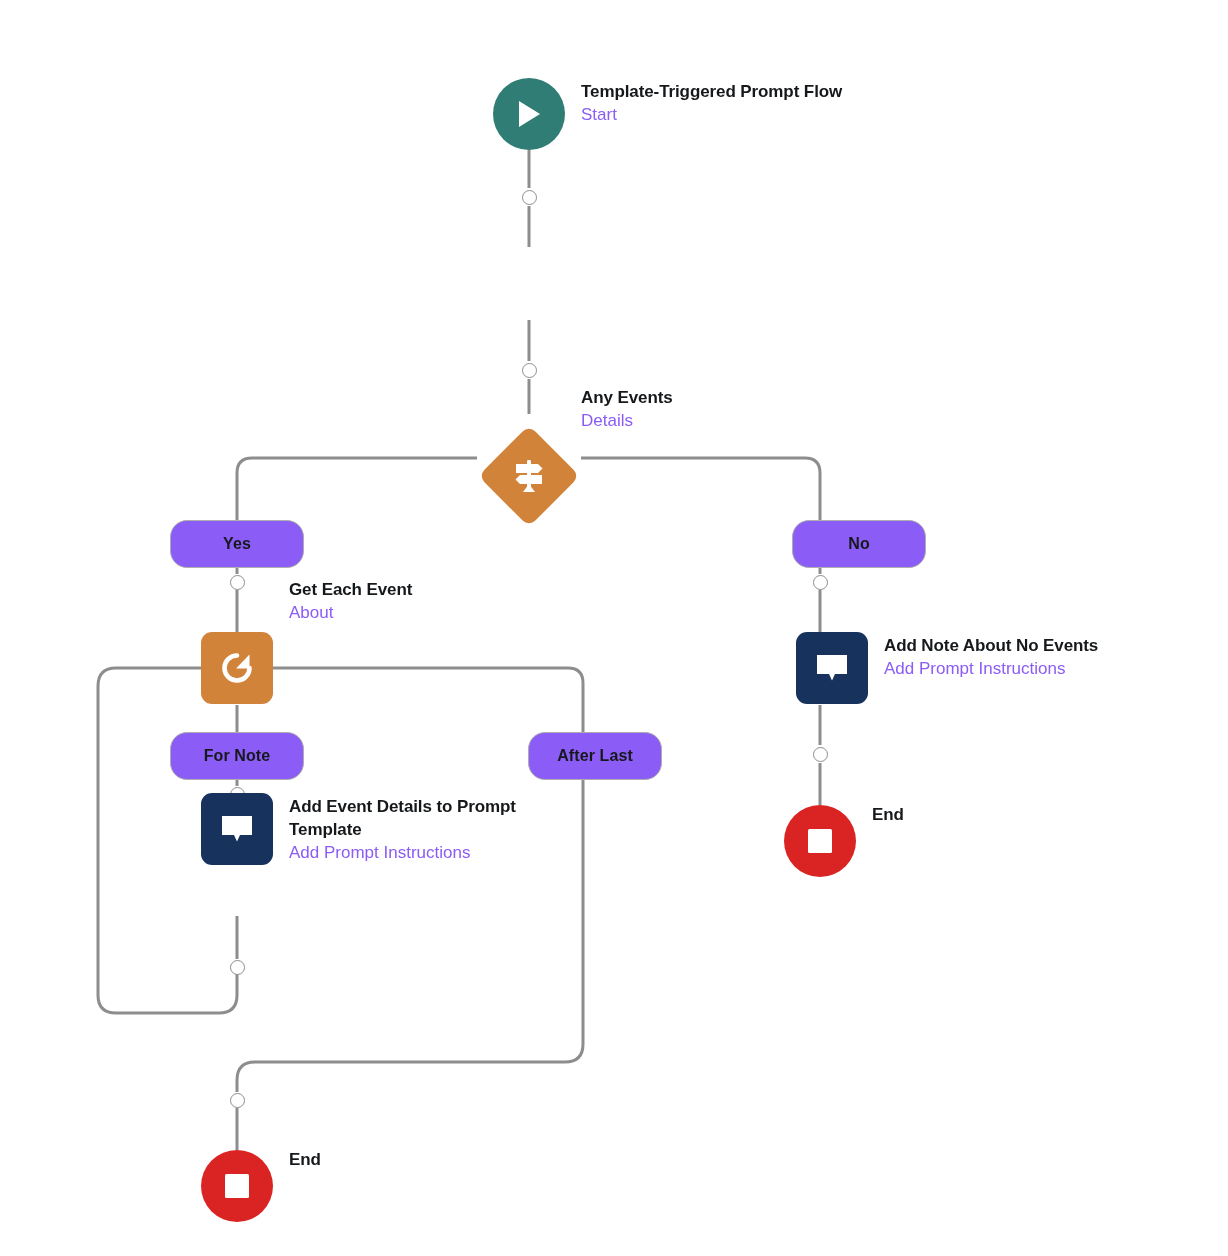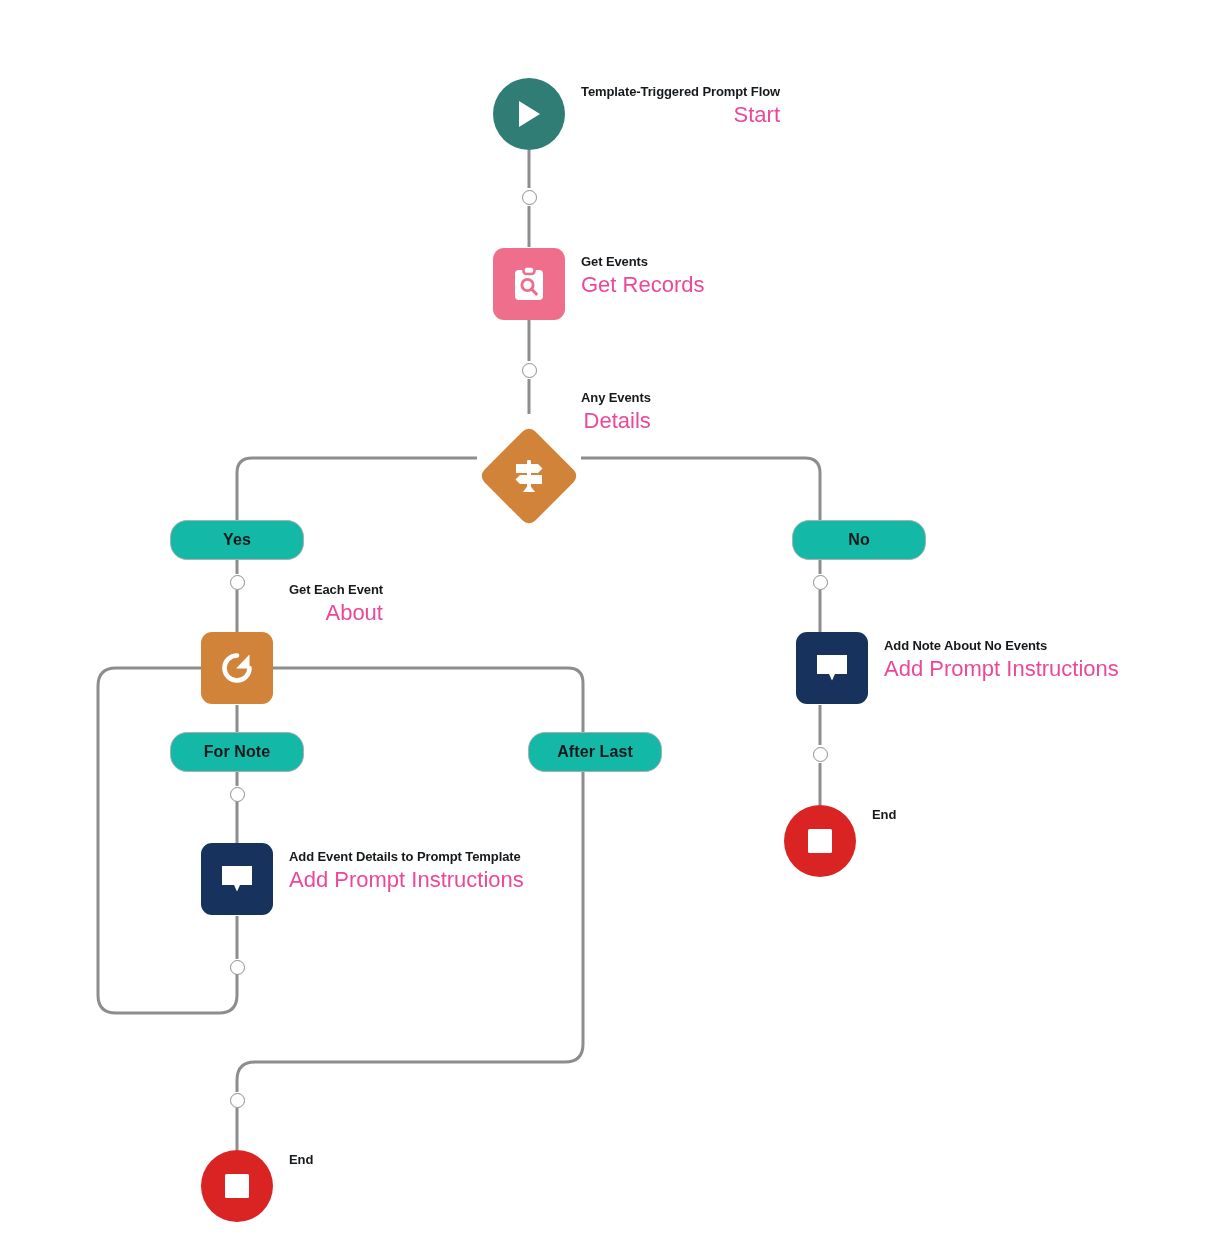--- a/index.html
+++ b/index.html
@@ -55,52 +55,51 @@
   }
   .shape-diamond > svg { transform: rotate(-45deg); }
 
   
   .labels {
     margin-left: 16px;
     padding-top: 2px;
     white-space: nowrap;
   }
   .label-title {
-    font-size: 13px;
+    font-size: 17px;
     font-weight: bold;
     color: #16191c;
     line-height: 23px;
     letter-spacing: -0.1px;
   }
   .label-title.wrap {
     white-space: normal;
     max-width: 300px;
   }
   .label-sub {
-    font-size: 22px;
+    font-size: 17px;
     font-weight: normal;
-    color: #ec4899;
+    color: #8b5cf6;
     line-height: 24px;
-    text-align: right;
   }
   .labels.above {
     position: absolute;
     left: 88px;
     top: -56px;
     margin-left: 0;
   }
   
   .pill {
     position: absolute;
-    height: 40px;
+    height: 48px;
     min-width: 92px;
     padding: 14px 22px;
     border: 1.4px solid #aeaeae;
     border-radius: 17px;
-    background: #14b8a6;
+    background: #8b5cf6;
     display: flex;
     align-items: center;
     justify-content: center;
     font-size: 16px;
     font-weight: bold;
     color: #16191c;
     letter-spacing: 0.1px;
   }
   
   .conn-dot {
@@ -170,34 +169,20 @@
       <svg width="30" height="32" viewBox="0 0 30 32">
         <path d="M5 3 L26 16 L5 29 Z" fill="#ffffff"></path>
       </svg>
     </div>
     <div class="labels">
       <div class="label-title wrap" style="max-width:300px;">Template-Triggered Prompt Flow</div>
       <div class="label-sub">Start</div>
     </div>
   </div>
 
-  <div class="node" style="left:493px; top:248px;">
-    <div class="shape shape-rounded" style="background:#ee6e8c;">
-      <svg width="36" height="38" viewBox="0 0 36 38">
-        <rect x="4" y="5" width="28" height="30" rx="4" fill="#ffffff"></rect>
-        <rect x="12.5" y="1.5" width="11" height="7.5" rx="3" fill="#ffffff" stroke="#ee6e8c" stroke-width="2.6"></rect>
-        <circle cx="16.5" cy="20" r="5.6" fill="none" stroke="#ee6e8c" stroke-width="2.9"></circle>
-        <line x1="20.6" y1="24.2" x2="25.4" y2="29" stroke="#ee6e8c" stroke-width="3.1" stroke-linecap="round"></line>
-      </svg>
-    </div>
-    <div class="labels">
-      <div class="label-title">Get Events</div>
-      <div class="label-sub">Get Records</div>
-    </div>
-  </div>
 
   <div class="node" style="left:493px; top:440px;">
     <div class="shape shape-diamond" style="background:#d2833a;">
       <svg width="38" height="36" viewBox="0 0 38 36">
         <rect x="17" y="2" width="4" height="32" rx="1.4" fill="#ffffff"></rect>
         <path d="M6 6 H28 L32.5 10.5 L28 15 H6 Z" fill="#ffffff"></path>
         <path d="M32 17 H10 L5.5 21.5 L10 26 H32 Z" fill="#ffffff"></path>
         <path d="M19 26 L25 34 H13 Z" fill="#ffffff"></path>
       </svg>
     </div>
@@ -219,21 +204,21 @@
     </div>
     <div class="labels above">
       <div class="label-title">Get Each Event</div>
       <div class="label-sub">About</div>
     </div>
   </div>
 
   <div class="pill" style="left:170px; top:732px; width:134px;">For Note</div>
   <div class="pill" style="left:528px; top:732px; width:134px;">After Last</div>
 
-  <div class="node" style="left:201px; top:843px;">
+  <div class="node" style="left:201px; top:793px;">
     <div class="shape shape-rounded" style="background:#17325c;">
       <svg width="38" height="36" viewBox="0 0 38 36">
         <path d="M4 5 H34 V24 H22 L19 30.5 L16 24 H4 Z" fill="#ffffff"></path>
       </svg>
     </div>
     <div class="labels">
       <div class="label-title wrap" style="max-width:300px;">Add Event Details to Prompt Template</div>
       <div class="label-sub">Add Prompt Instructions</div>
     </div>
   </div>

